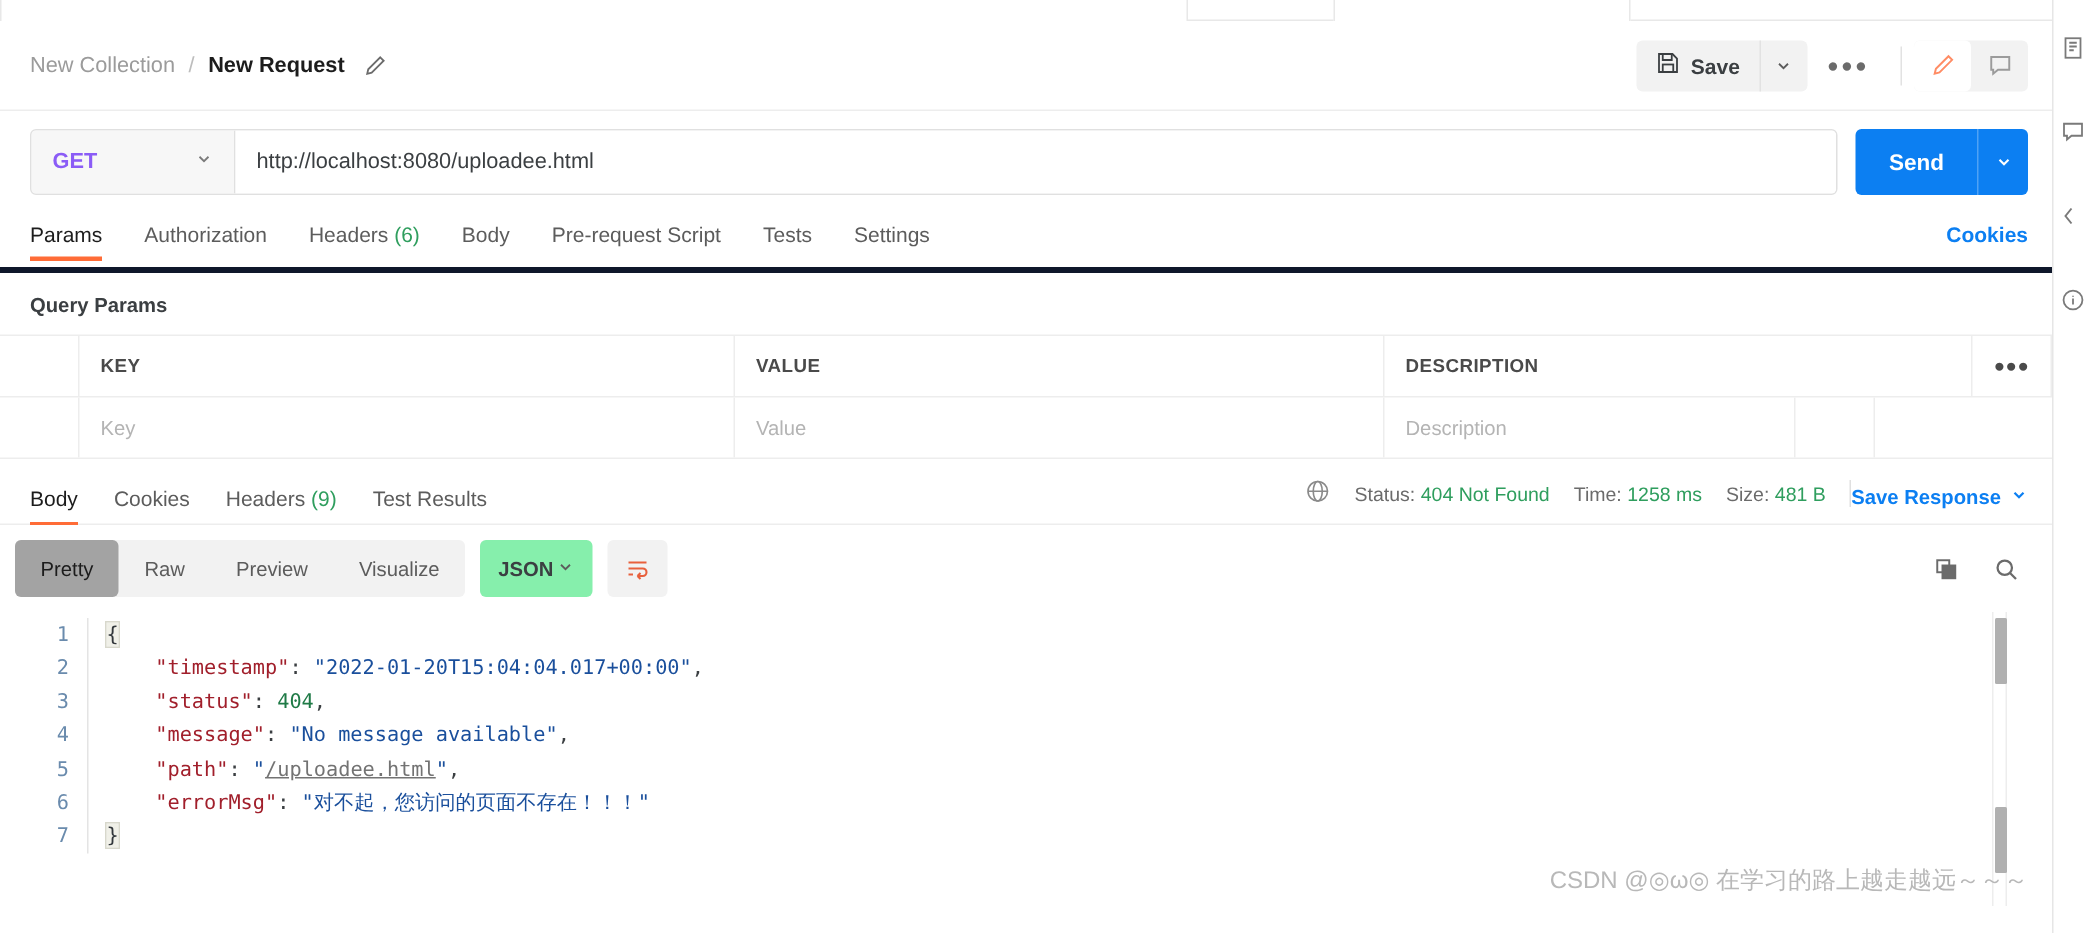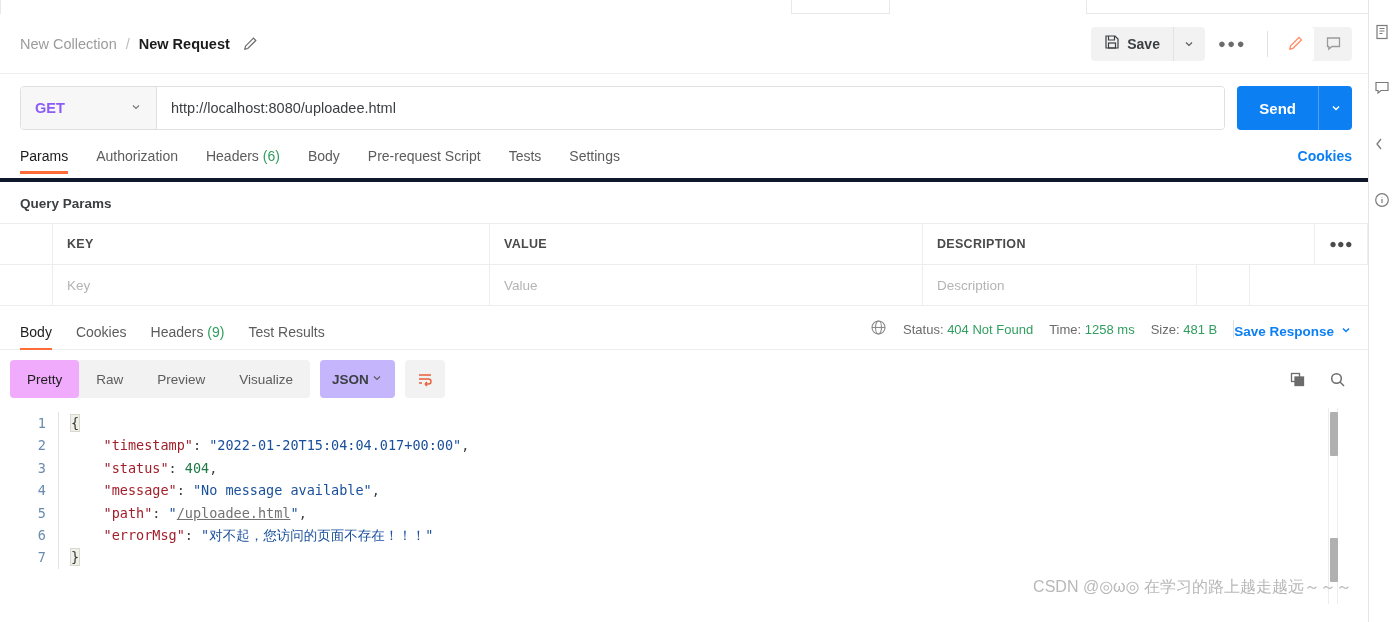--- a/index.html
+++ b/index.html
@@ -91,22 +91,22 @@
   .meta { display: flex; align-items: center; gap: 16px; padding-bottom: 10px; font-size: 13px; }
   .meta-item { color: #6b6b6b; }
   .meta-item b { color: #2f9e5e; font-weight: normal; }
   .meta-sep { width: 1px; height: 18px; background: #e0e0e0; }
   .save-resp { font-size: 13.5px; color: #0c7ff2; font-weight: bold; display: flex; align-items: center; gap: 6px; cursor: pointer; padding-bottom: 10px; }
 
   
   .body-tools { display: flex; align-items: center; padding: 10px 16px 10px 10px; gap: 10px; }
   .seg { display: flex; background: #f2f2f2; border-radius: 4px; height: 38px; align-items: center; }
   .seg-item { padding: 0 17px; height: 38px; display: flex; align-items: center; font-size: 13.5px; color: #5c5c5c; cursor: pointer; border-radius: 4px; }
-  .seg-item.on { background: #f0abfc; color: #1c1c1c; }
-  .fmt { display: flex; align-items: center; gap: 2px; padding: 0 12px; height: 38px; background: #c4b5fd; border-radius: 4px; cursor: pointer; font-size: 13.5px; color: #3b3f42; font-weight: bold; }
+  .seg-item.on { background: #a3a3a3; color: #1c1c1c; }
+  .fmt { display: flex; align-items: center; gap: 2px; padding: 0 12px; height: 38px; background: #86efac; border-radius: 4px; cursor: pointer; font-size: 13.5px; color: #3b3f42; font-weight: bold; }
   .wrap-btn { width: 40px; height: 38px; background: #f2f2f2; border-radius: 4px; display: flex; align-items: center; justify-content: center; cursor: pointer; }
   .bt-spacer { flex: 1; }
   .bt-icon { width: 30px; height: 30px; display: flex; align-items: center; justify-content: center; cursor: pointer; }
 
   
   .code-wrap { position: relative; height: 196px; overflow: hidden; }
   .code { display: flex; font-family: "DejaVu Sans Mono", monospace; font-size: 13.5px; line-height: 22.4px; padding-top: 4px; }
   .gutter { width: 58px; text-align: right; padding-right: 12px; color: #6a8bad; user-select: none; }
   .codelines { padding-left: 12px; border-left: 1px solid #e4e4e4; white-space: pre; }
   .k { color: #a11f2b; }

